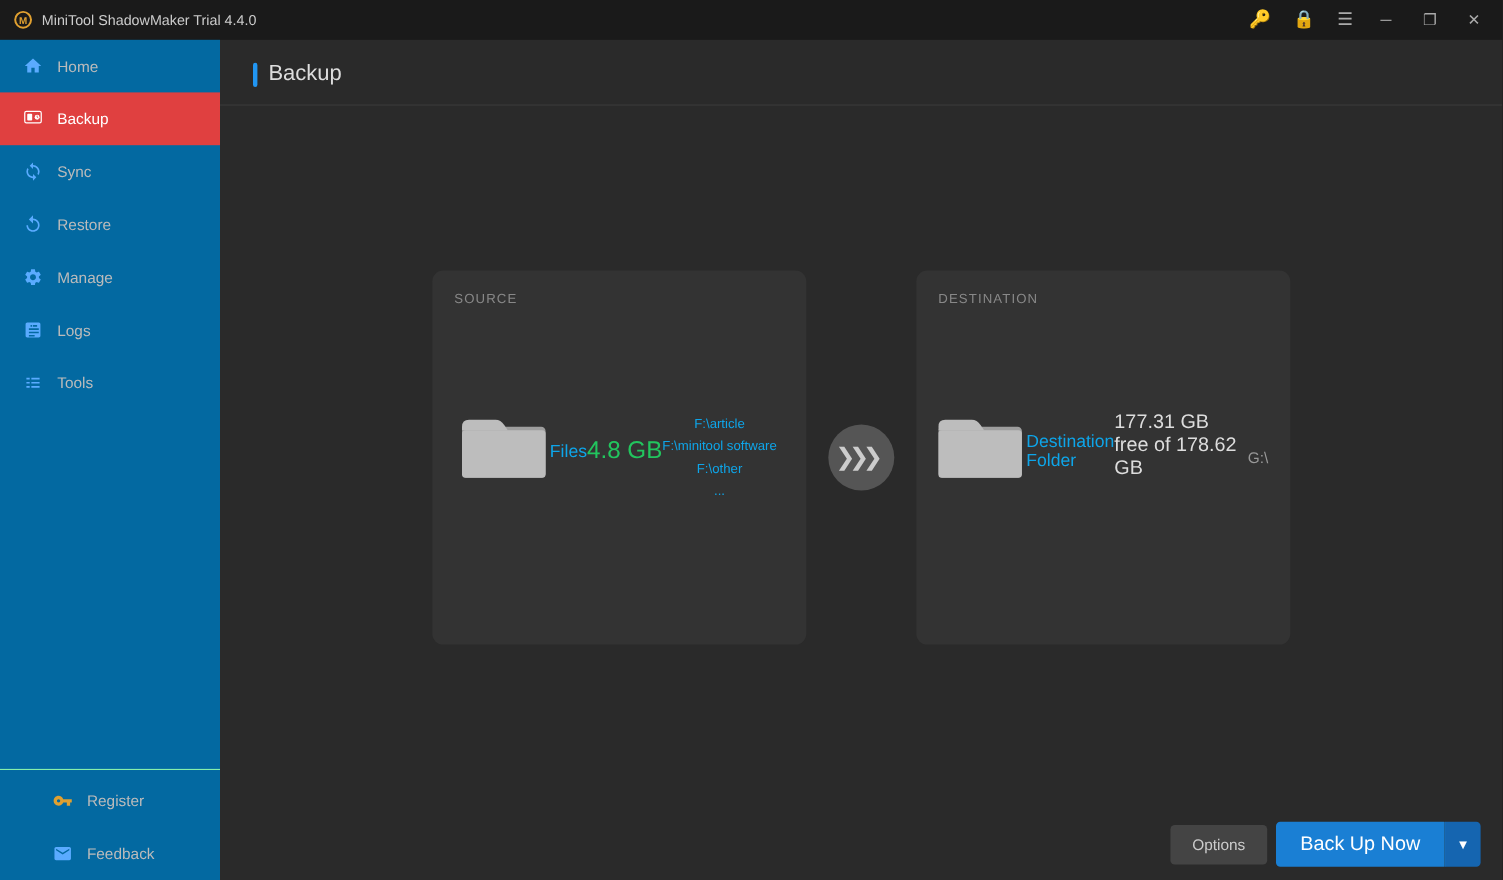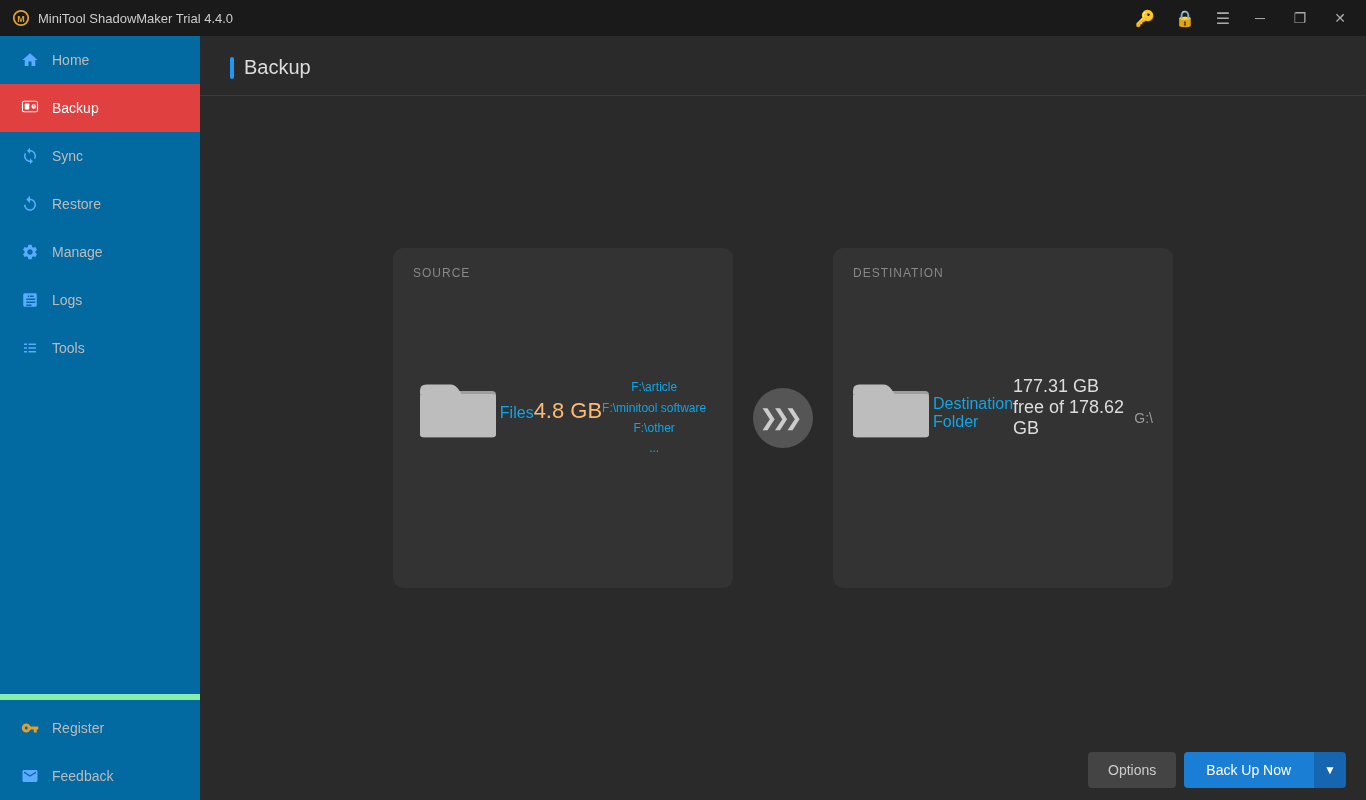--- a/index.html
+++ b/index.html
@@ -89,22 +89,23 @@
     .nav-icon {
       width: 20px;
       height: 20px;
       display: flex;
       align-items: center;
       justify-content: center;
       flex-shrink: 0;
     }
     .nav-spacer { flex: 1; }
     .nav-bottom {
-      border-top: 6px solid #86efac;
+      border-top: 1px solid #86efac;
       padding-top: 4px;
+      padding-left: 27px;
     }
 
     
     #content {
       flex: 1;
       background: #2a2a2a;
       display: flex;
       flex-direction: column;
       overflow: hidden;
     }
@@ -169,21 +170,21 @@
     }
 
     .card-title {
       font-size: 16px;
       color: #0ea5e9;
       margin-bottom: 10px;
     }
 
     .card-size {
       font-size: 22px;
-      color: #fdba74;
+      color: #22c55e;
       font-weight: 500;
       margin-bottom: 14px;
     }
 
     .card-paths {
       font-size: 12px;
       color: #0ea5e9;
       text-align: center;
       line-height: 1.7;
     }
@@ -235,21 +236,21 @@
       font-size: 14px;
       cursor: pointer;
     }
 
     .btn-backup-now {
       padding: 10px 22px;
       background: #1a7fd4;
       border: none;
       border-radius: 4px 0 0 4px;
       color: #fff;
-      font-size: 14px;
+      font-size: 18px;
       cursor: pointer;
     }
 
     .btn-backup-dropdown {
       padding: 10px 10px;
       background: #1565b0;
       border: none;
       border-radius: 0 4px 4px 0;
       color: #fff;
       font-size: 12px;

